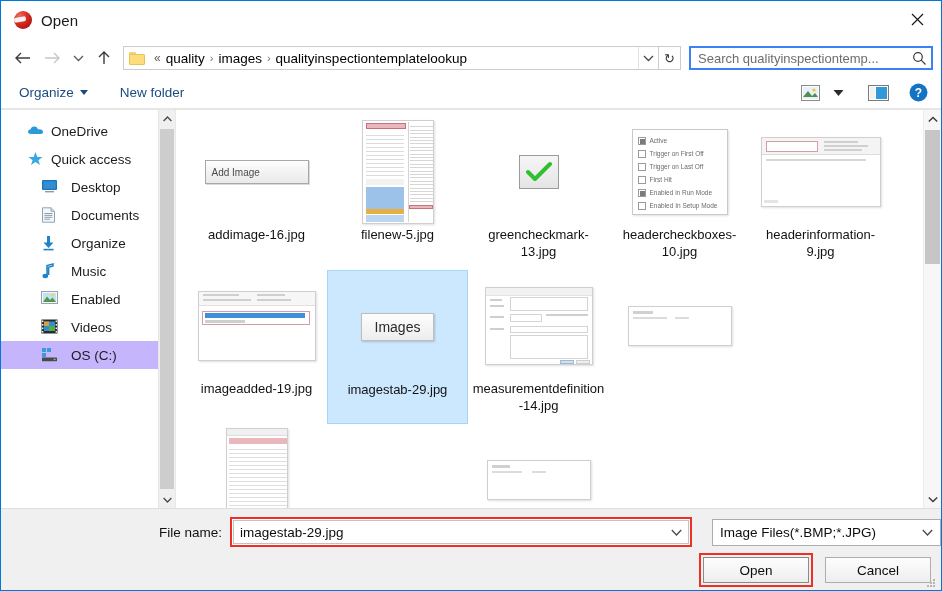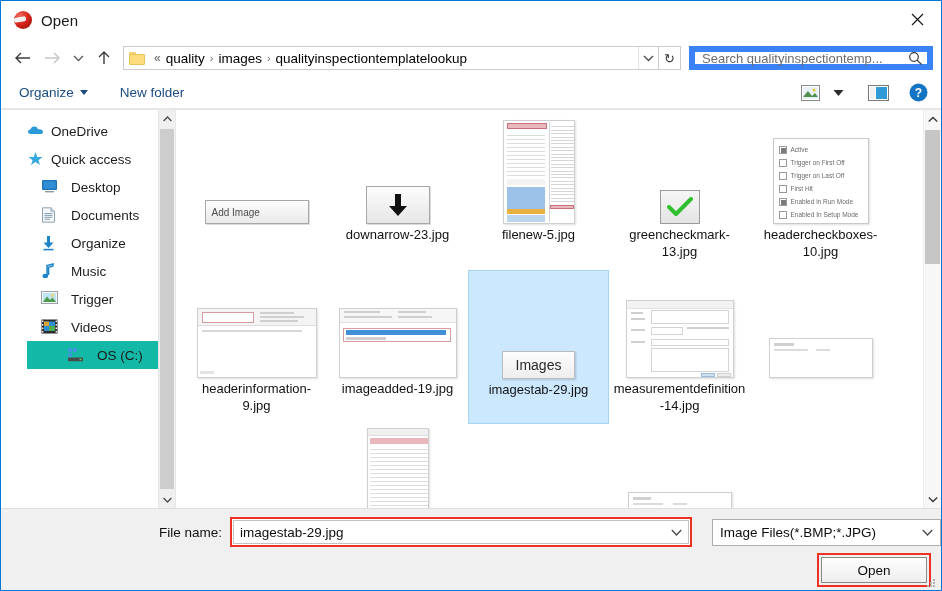--- a/index.html
+++ b/index.html
@@ -98,21 +98,21 @@
   }
   .refresh-btn {
     width: 22px; height: 24px; display: flex; align-items: center;
     justify-content: center; cursor: pointer; flex: 0 0 auto;
     border: 1px solid #cccccc; border-left: none;
     background: #ffffff;
     font-size: 13px; color: #3a3a3a;
   }
   .searchbox {
     width: 244px; height: 24px; flex: 0 0 auto;
-    border: 6px solid #3b82f6; background: #ffffff;
+    border: 2px solid #3b82f6; background: #ffffff;
     display: flex; align-items: center;
     margin-left: 8px;
   }
   .searchbox .ph {
     flex: 1 1 auto; font-size: 13px; color: #6d6d6d;
     padding-left: 7px; white-space: nowrap; overflow: hidden;
   }
   .searchbox .mag { width: 24px; display: flex; align-items: center; justify-content: center; }
 
   
@@ -152,21 +152,21 @@
     overflow: hidden;
     border-right: 1px solid #e8e8e8;
   }
   .nav-list { padding-top: 7px; }
   .nav-item {
     height: 28px; display: flex; align-items: center;
     padding-left: 26px; cursor: pointer; gap: 7px;
     font-size: 13.5px; color: #1c1c1c;
   }
   .nav-item.indent { padding-left: 40px; gap: 13px; }
-  .nav-item.selected { background: #14b8a6; margin-left: 26px; }
+  .nav-item.selected { background: #c4b5fd; }
   .nav-item .ico { width: 17px; height: 16px; flex: 0 0 auto; position: relative; }
   .nav-item .lbl { white-space: nowrap; }
 
   
   .sb-scroll {
     position: absolute; right: 0; top: 0; width: 17px; height: 100%;
     background: #f0f0f0; border-left: 1px solid #e4e4e4;
   }
   .sb-arrow {
     height: 17px; display: flex; align-items: center; justify-content: center;
@@ -190,21 +190,21 @@
   }
   .cell {
     width: 141px; height: 154px;
     display: flex; flex-direction: column; align-items: center;
     cursor: pointer;
     padding-top: 4px;
   }
   .cell.sel { background: #cce8ff; border: 1px solid #a6d6f7; }
   .thumb-wrap {
     height: 106px; width: 100%;
-    display: flex; align-items: flex-end; justify-content: center;
+    display: flex; align-items: center; justify-content: center;
     padding-bottom: 2px;
   }
   .cap {
     font-size: 13px; color: #121212; text-align: center;
     line-height: 17px; width: 133px;
     word-break: break-word;
   }
 
   
   .th-button {
@@ -504,21 +504,21 @@
 
         <div class="nav-item indent">
           <span class="ico">
             <svg width="17" height="14" viewBox="0 0 17 14">
               <rect x="0.5" y="0.5" width="16" height="12" fill="#f6f6f6" stroke="#9aa3a9"></rect>
               <rect x="2" y="2" width="13" height="9" fill="#bfe3f5"></rect>
               <path d="M2 11 L6 5.5 L9 9 L11.5 6.5 L15 11 Z" fill="#4d9a4a"></path>
               <circle cx="11.6" cy="4.4" r="1.3" fill="#f0d24d"></circle>
             </svg>
           </span>
-          <span class="lbl">Trigger</span>
+          <span class="lbl">Enabled</span>
         </div>
 
         <div class="nav-item indent">
           <span class="ico">
             <svg width="17" height="15" viewBox="0 0 17 15">
               <rect x="0.5" y="0.5" width="16" height="14" fill="#2a2a2a"></rect>
               <rect x="3" y="2.5" width="11" height="9.5" fill="#2d8fd0"></rect>
               <path d="M3 2.5 H8 V7 H3 Z" fill="#d8a23a"></path>
               <path d="M8 7 H14 V12 H8 Z" fill="#4fae4f"></path>
               <g fill="#f2f2f2">
@@ -568,32 +568,23 @@
       </div>
     </div>
 
     <div class="content">
       <div class="grid">
 
         <div class="cell">
           <div class="thumb-wrap">
             <div class="th-button">Add Image</div>
           </div>
-        </div>
-
-        <div class="cell">
-          <div class="thumb-wrap">
-            <div class="th-arrowbtn">
-              <svg width="22" height="26" viewBox="0 0 22 26">
-                  <path d="M8 2 H14 V14 H20 L11 24 L2 14 H8 Z" fill="#111111"></path>
-                </svg>
-            </div>
-          </div>
-          <div class="cap">downarrow-23.jpg</div>
-        </div>
+          <div class="cap">addimage-16.jpg</div>
+        </div>
+
 
         <div class="cell">
           <div class="thumb-wrap">
             <div class="th-shot" style="width:72px;height:104px">
               <div class="blk" style="left:3px;top:2px;width:40px;height:6px;background:#e8b8bc;border:1px solid #c9707a"></div>
               <div class="blk" style="left:45px;top:1px;width:25px;height:100px;border-left:1px solid #d3d3d3"></div>
               <div class="blk" style="left:3px;top:11px;width:38px;height:44px;background:repeating-linear-gradient(#fff,#fff 3px,#dcdcdc 3px,#dcdcdc 4px)"></div>
               <div class="blk" style="left:47px;top:3px;width:23px;height:78px;background:repeating-linear-gradient(#fff,#fff 2.4px,#d6d6d6 2.4px,#d6d6d6 3.4px)"></div>
               <div class="blk" style="left:3px;top:58px;width:38px;height:6px;background:#f2f2f2"></div>
               <div class="blk" style="left:3px;top:66px;width:38px;height:22px;background:#9dc2ea"></div>
@@ -783,20 +774,21 @@
               <path d="M0.8 1 L5.5 6 L10.2 1" stroke="#4a4a4a" stroke-width="1.3" fill="none"></path>
             </svg>
         </span>
       </div>
     </div>
 
     <div class="btn-row">
       <div class="open-outline">
         <div class="btn primary">Open</div>
       </div>
+      <div class="btn">Cancel</div>
     </div>
 
     <div class="grip">
       <svg width="12" height="12" viewBox="0 0 12 12">
         <g fill="#b5b5b5">
           <rect x="8" y="2" width="2" height="2"></rect>
             <rect x="5" y="5" width="2" height="2"></rect>
           <rect x="8" y="5" width="2" height="2"></rect>
             <rect x="2" y="8" width="2" height="2"></rect>
           <rect x="5" y="8" width="2" height="2"></rect>

